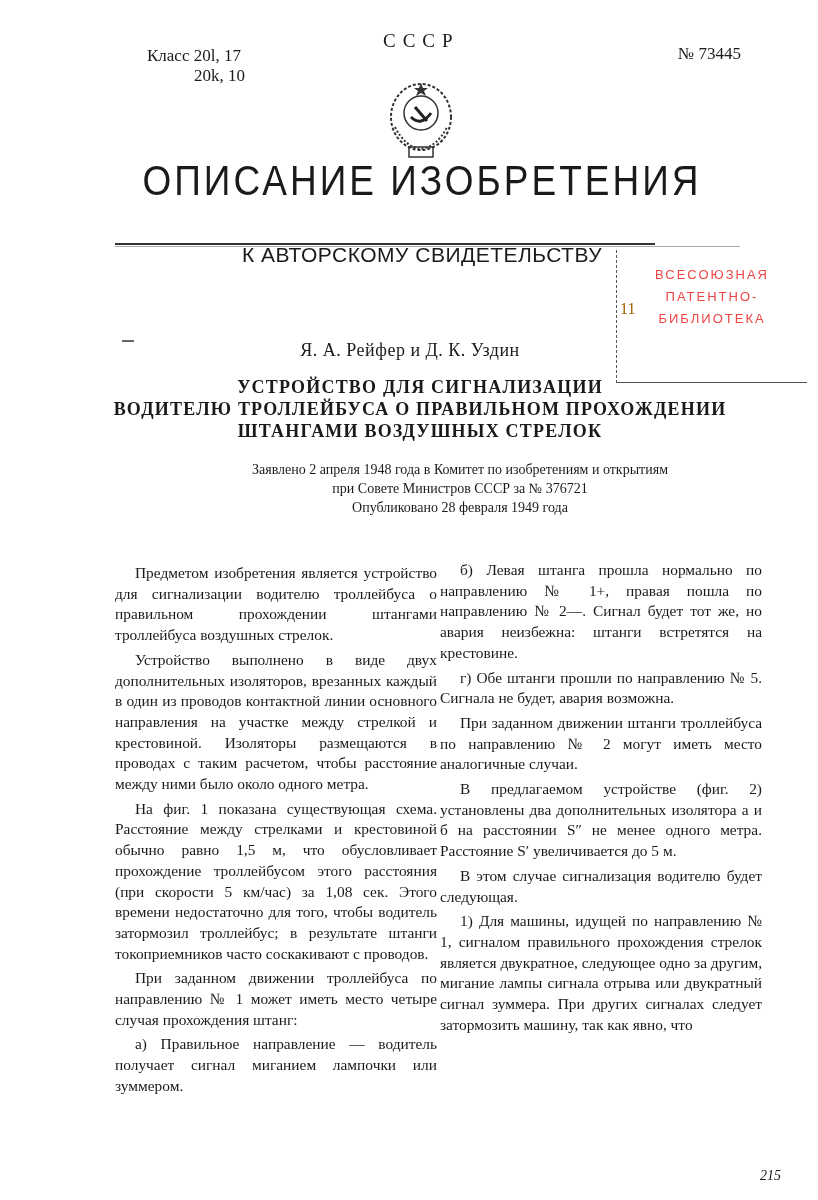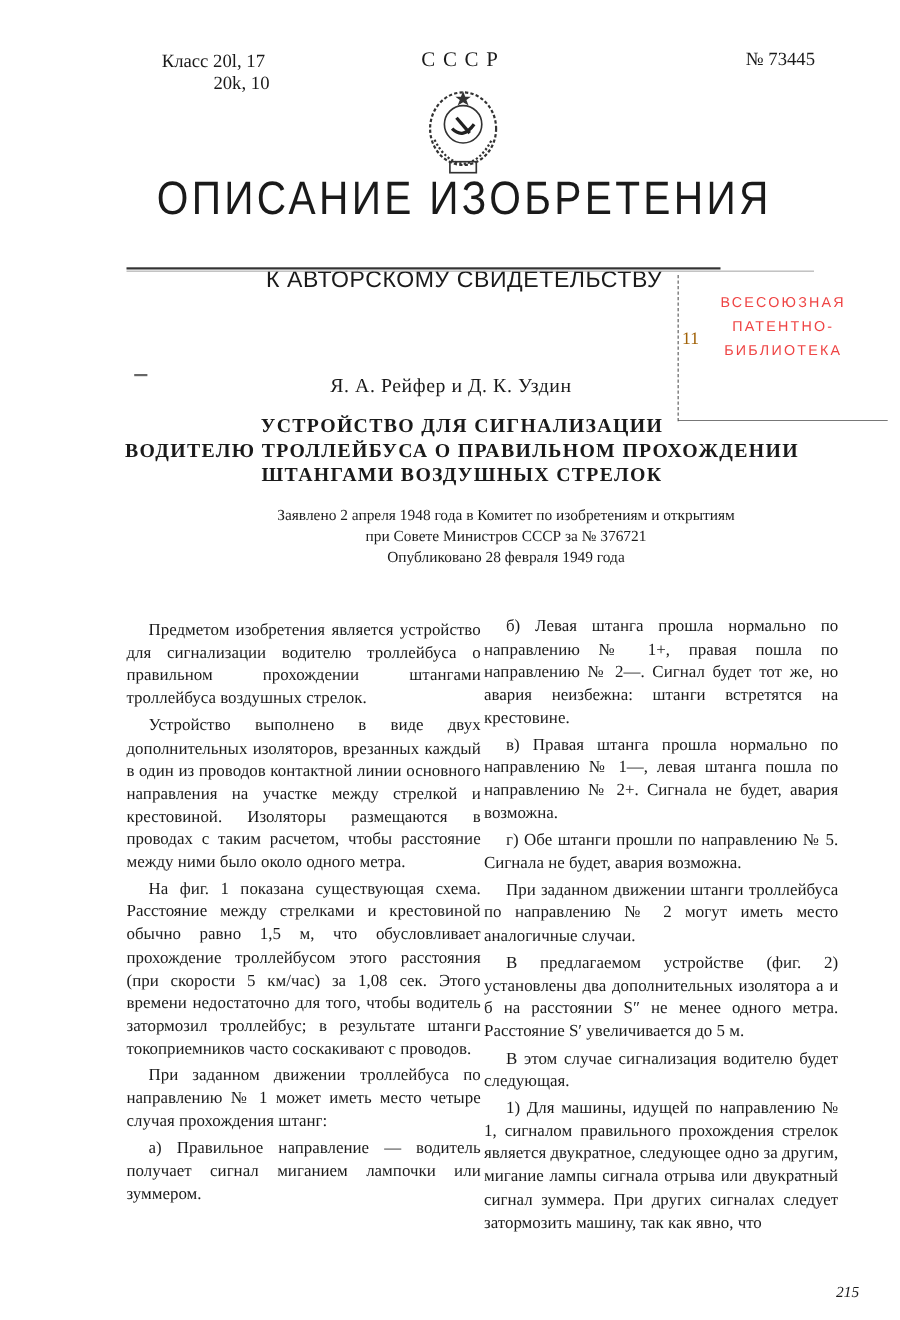--- a/index.html
+++ b/index.html
@@ -1,20 +1,20 @@
 <!DOCTYPE html>
 <html><head>
 <meta charset="utf-8">
 <style>
   html, body { margin: 0; padding: 0; background: #ffffff; }
   body { width: 818px; height: 1200px; position: relative; overflow: hidden; color: #1a1a1a; font-family: "Liberation Serif", "DejaVu Serif", serif; }
   .abs { position: absolute; }
   .klass { left: 123px; top: 46px; font-size: 17px; line-height: 20px; margin-left: 24px; }
   .klass .l2 { padding-left: 47px; display: block; }
-  .sssr { left: 383px; top: 44px; font-size: 19px; letter-spacing: 7px; }
+  .sssr { left: 383px; top: 30px; font-size: 19px; letter-spacing: 7px; }
   .num { left: 678px; top: 44px; font-size: 17px; }
   .emblem { left: 385px; top: 77px; width: 72px; height: 86px; }
   .main-title { left: 112px; top: 160px; width: 620px; text-align: center; font-family: "Liberation Sans", "DejaVu Sans", sans-serif; font-size: 37px; letter-spacing: 3px; font-weight: 400; transform: scaleY(1.15); }
   .sub-title { left: 112px; top: 207px; width: 620px; text-align: center; font-family: "Liberation Sans", "DejaVu Sans", sans-serif; font-size: 21px; letter-spacing: 0.5px; margin-top: 36px; }
   .rule { left: 115px; top: 243px; width: 540px; height: 2px; background: #333; }
   .rule2 { left: 115px; top: 246px; width: 625px; height: 1px; background: #aaa; }
   .stamp { left: 616px; top: 250px; width: 190px; height: 132px; border-left: 1px dashed #555; border-bottom: 1px solid #555; }
   .stamp div { text-align: center; font-size: 13px; letter-spacing: 2px; color: #ef4444; line-height: 22px; font-family: "Liberation Sans", sans-serif; }
   .stamp .s1 { margin-top: 14px; }
   .stamp-mark { left: 620px; top: 300px; font-size: 16px; color: #a16207; }
@@ -80,21 +80,20 @@
 <div class="abs col col-left">
   <p>Предметом изобретения является устройство для сигнализации водителю троллейбуса о правильном прохождении штангами троллейбуса воздушных стрелок.</p>
   <p>Устройство выполнено в виде двух дополнительных изоляторов, врезанных каждый в один из проводов контактной линии основного направления на участке между стрелкой и крестовиной. Изоляторы размещаются в проводах с таким расчетом, чтобы расстояние между ними было около одного метра.</p>
   <p>На фиг. 1 показана существующая схема. Расстояние между стрелками и крестовиной обычно равно 1,5 м, что обусловливает прохождение троллейбусом этого расстояния (при скорости 5 км/час) за 1,08 сек. Этого времени недостаточно для того, чтобы водитель затормозил троллейбус; в результате штанги токоприемников часто соскакивают с проводов.</p>
   <p>При заданном движении троллейбуса по направлению № 1 может иметь место четыре случая прохождения штанг:</p>
   <p>а) Правильное направление — водитель получает сигнал миганием лампочки или зуммером.</p>
 </div>
 
 <div class="abs col col-right">
   <p>б) Левая штанга прошла нормально по направлению № 1+, правая пошла по направлению № 2—. Сигнал будет тот же, но авария неизбежна: штанги встретятся на крестовине.</p>
-  <p>в) Правая штанга прошла нормально по направлению № 1—, левая штанга пошла по направлению № 2+. Сигнала не будет, авария возможна.</p>
   <p>г) Обе штанги прошли по направлению № 5. Сигнала не будет, авария возможна.</p>
   <p>При заданном движении штанги троллейбуса по направлению № 2 могут иметь место аналогичные случаи.</p>
   <p>В предлагаемом устройстве (фиг. 2) установлены два дополнительных изолятора а и б на расстоянии S″ не менее одного метра. Расстояние S′ увеличивается до 5 м.</p>
   <p>В этом случае сигнализация водителю будет следующая.</p>
   <p>1) Для машины, идущей по направлению № 1, сигналом правильного прохождения стрелок является двукратное, следующее одно за другим, мигание лампы сигнала отрыва или двукратный сигнал зуммера. При других сигналах следует затормозить машину, так как явно, что</p>
 </div>
 
 <div class="abs page-num">215</div>
 
 </body></html>

